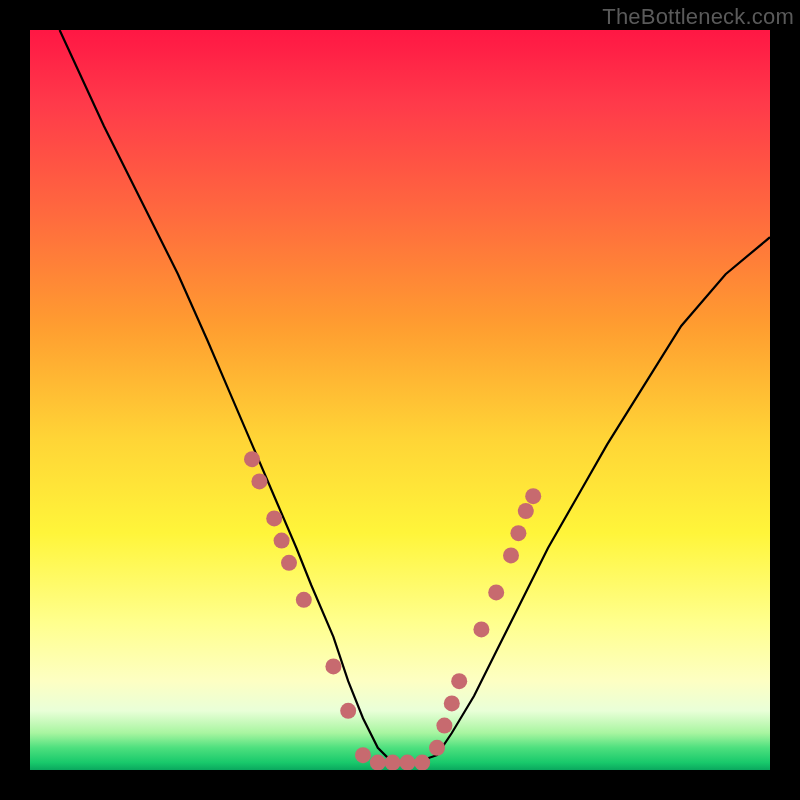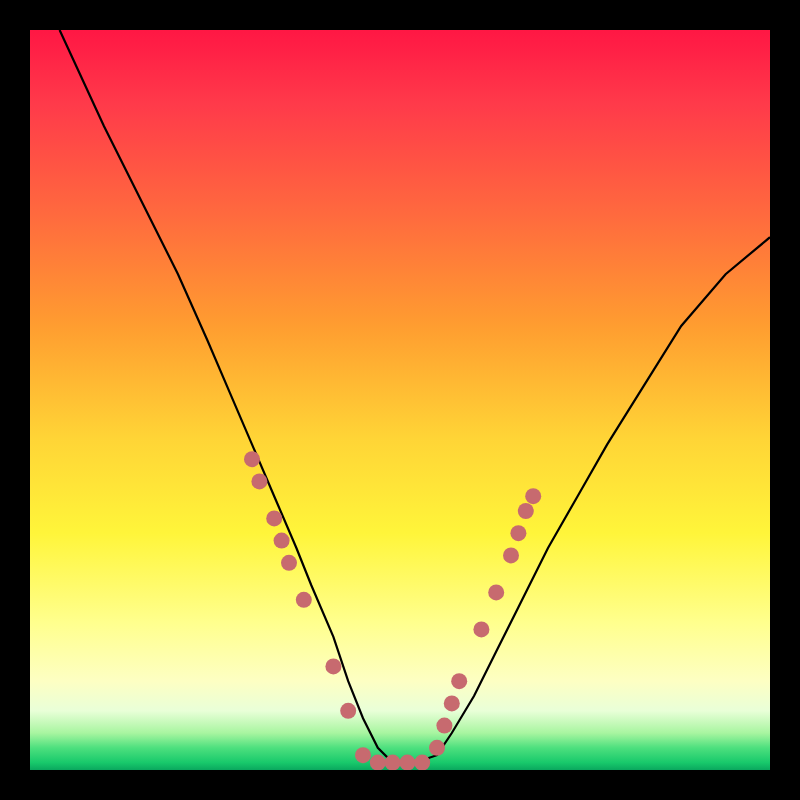--- a/index.html
+++ b/index.html
@@ -96,13 +96,14 @@
           <circle cx="429.2" cy="651.2" r="8" class="dot"></circle>
           <circle cx="451.4" cy="599.4" r="8" class="dot"></circle>
           <circle cx="466.2" cy="562.4" r="8" class="dot"></circle>
           <circle cx="481.0" cy="525.4" r="8" class="dot"></circle>
           <circle cx="488.4" cy="503.2" r="8" class="dot"></circle>
           <circle cx="495.8" cy="481.0" r="8" class="dot"></circle>
           <circle cx="503.2" cy="466.2" r="8" class="dot"></circle>
         </g>
     </svg>
   </div>
+  <div class="watermark">TheBottleneck.com</div>
 </div>
 
 </body></html>

